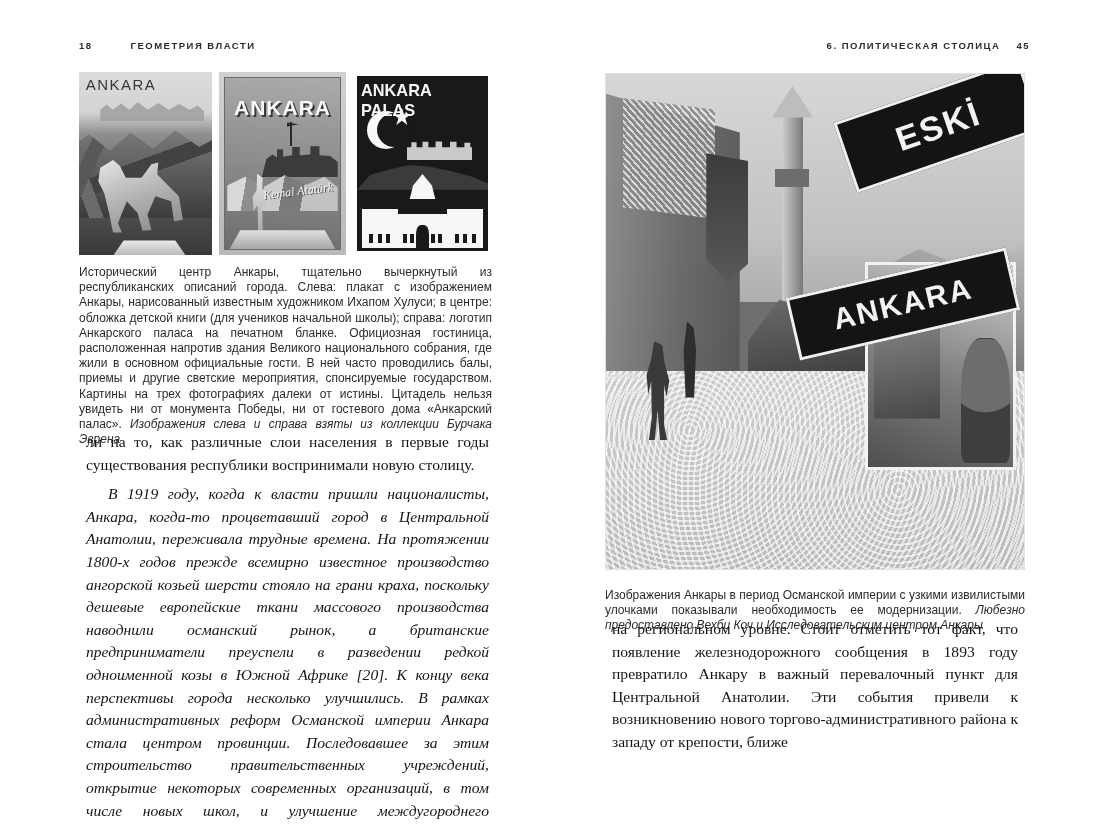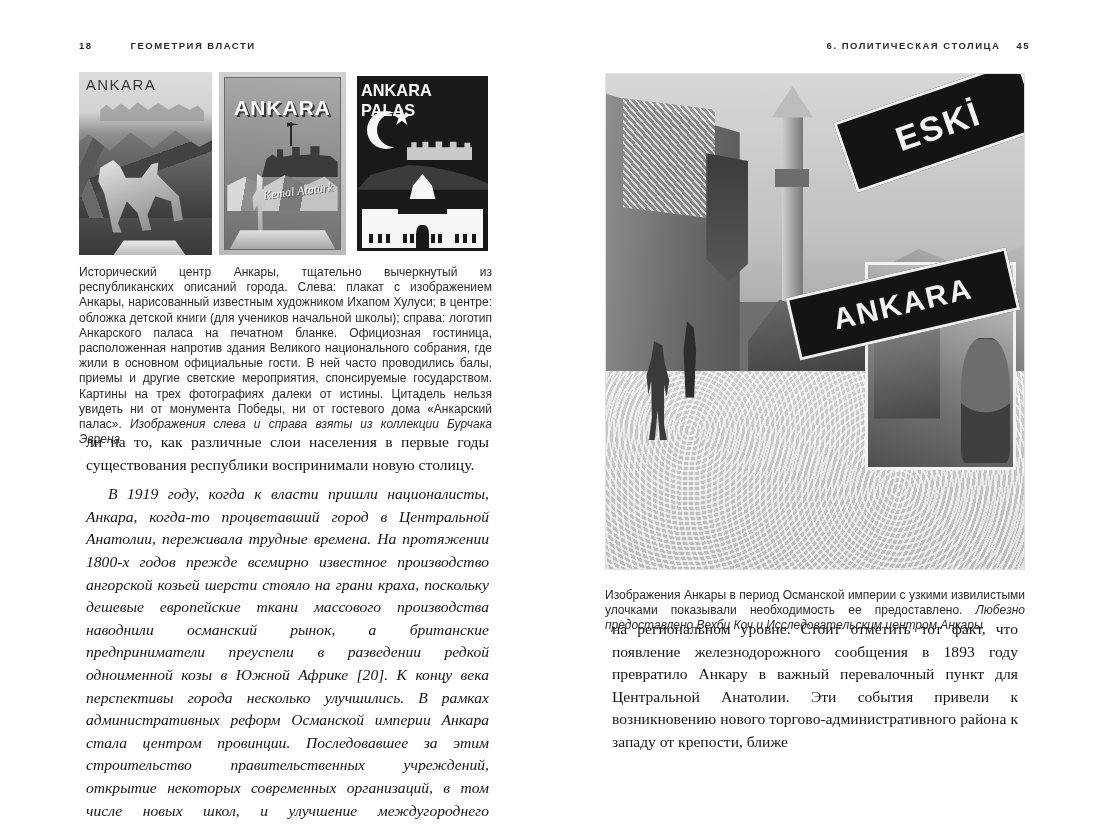--- a/index.html
+++ b/index.html
@@ -496,20 +496,20 @@
     <div class="ph-housesR"></div>
     <div class="ph-street"></div>
     <div class="ph-figure"></div>
     <div class="ph-figure2"></div>
     <div class="ph-inset"></div>
     <div class="ph-band ph-eski">ESKİ</div>
     <div class="ph-band ph-ankara">ANKARA</div>
   </div>
 
   <div class="caption caption-right">
-    <span>Изображения Анкары в период Османской империи с узкими извилистыми улочками показывали необходимость ее предоставлено. </span><i>Любезно предоставлено Вехби Коч и Исследовательским центром Анкары</i>
+    <span>Изображения Анкары в период Османской империи с узкими извилистыми улочками показывали необходимость ее модернизации. </span><i>Любезно предоставлено Вехби Коч и Исследовательским центром Анкары</i>
   </div>
 
   <div class="body body-right">
     <p>на региональном уровне. Стоит отметить тот факт, что появление железнодорожного сообщения в 1893 году превратило Анкару в важный перевалочный пункт для Центральной Анатолии. Эти события привели к возникновению нового торгово-административного района к западу от крепости, ближе</p>
   </div>
 
 </div>
 
 </body></html>

